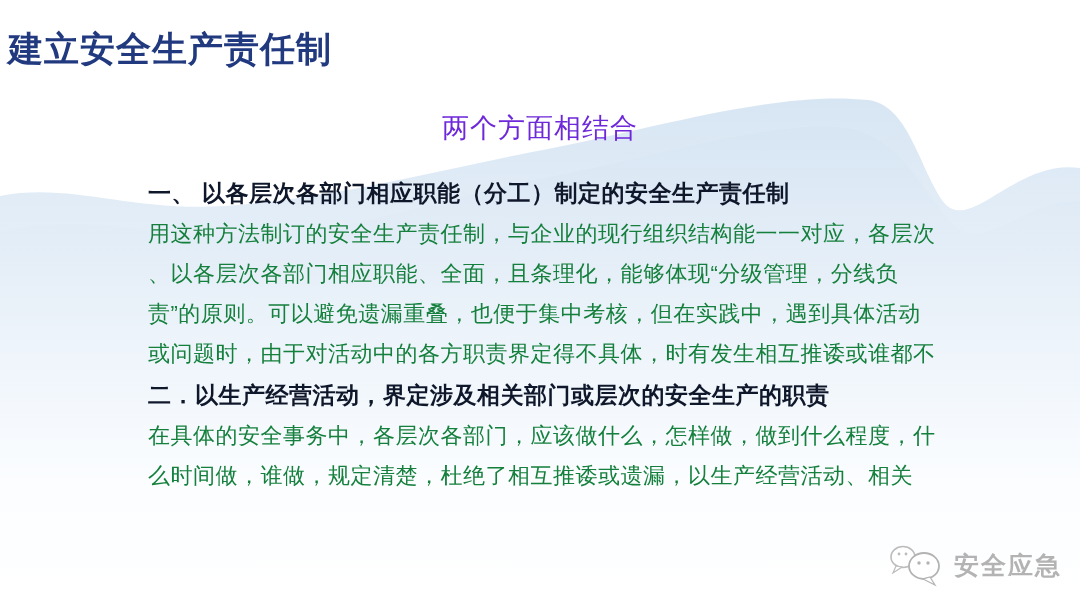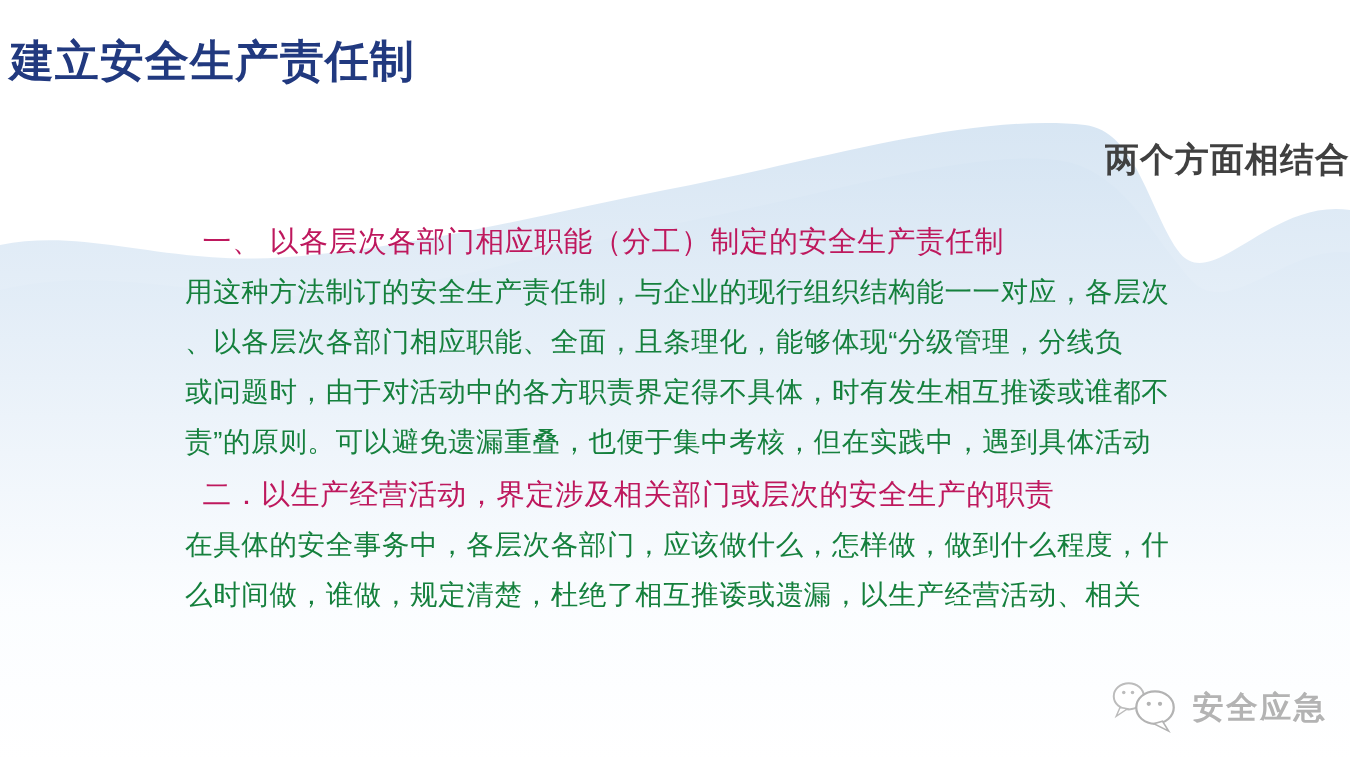--- a/index.html
+++ b/index.html
@@ -14,30 +14,30 @@
     position:absolute;left:0;top:0;width:1080px;height:608px;
     z-index:0;pointer-events:none;
   }
   .slide-title{
     position:absolute;left:8px;top:26px;z-index:2;
     font-size:35px;font-weight:bold;color:#21397f;
     letter-spacing:1px;white-space:nowrap;
   }
   .page-heading{
     position:absolute;left:0;top:110px;width:1080px;z-index:2;
-    text-align:right;font-size:27px;font-weight:bold;color:#404040;
+    text-align:center;font-size:27px;font-weight:normal;color:#6d28d9;
     letter-spacing:1px;
   }
   .content{
     position:absolute;left:148px;top:172px;width:830px;z-index:2;
     color:#262626;
   }
   .sec-heading{
-    font-size:23px;font-weight:normal;color:#be185d;
-    line-height:42px;white-space:nowrap;letter-spacing:.5px;margin-left:14px;
+    font-size:23px;font-weight:bold;color:#0f172a;
+    line-height:42px;white-space:nowrap;letter-spacing:.5px;
   }
   .body-line{
     font-size:22px;line-height:40px;color:#15803d;
     white-space:nowrap;letter-spacing:.5px;
   }
   .watermark{
     position:absolute;right:18px;bottom:20px;z-index:2;
     display:flex;align-items:center;gap:8px;
   }
   .watermark-label{
@@ -71,22 +71,22 @@
 
   <div class="slide-title">建立安全生产责任制</div>
 
   <div class="page-heading">两个方面相结合</div>
 
   <div class="content">
 
     <div class="sec-heading">一、 以各层次各部门相应职能（分工）制定的安全生产责任制</div>
     <div class="body-line">用这种方法制订的安全生产责任制，与企业的现行组织结构能一一对应，各层次</div>
     <div class="body-line">、以各层次各部门相应职能、全面，且条理化，能够体现“分级管理，分线负</div>
+    <div class="body-line">责”的原则。可以避免遗漏重叠，也便于集中考核，但在实践中，遇到具体活动</div>
     <div class="body-line">或问题时，由于对活动中的各方职责界定得不具体，时有发生相互推诿或谁都不</div>
-    <div class="body-line">责”的原则。可以避免遗漏重叠，也便于集中考核，但在实践中，遇到具体活动</div>
 
     <div class="sec-heading">二．以生产经营活动，界定涉及相关部门或层次的安全生产的职责</div>
     <div class="body-line">在具体的安全事务中，各层次各部门，应该做什么，怎样做，做到什么程度，什</div>
     <div class="body-line">么时间做，谁做，规定清楚，杜绝了相互推诿或遗漏，以生产经营活动、相关</div>
 
   </div>
 
   <div class="watermark">
     <svg width="58" height="46" viewBox="0 0 58 46" xmlns="http://www.w3.org/2000/svg" aria-hidden="true">
 

